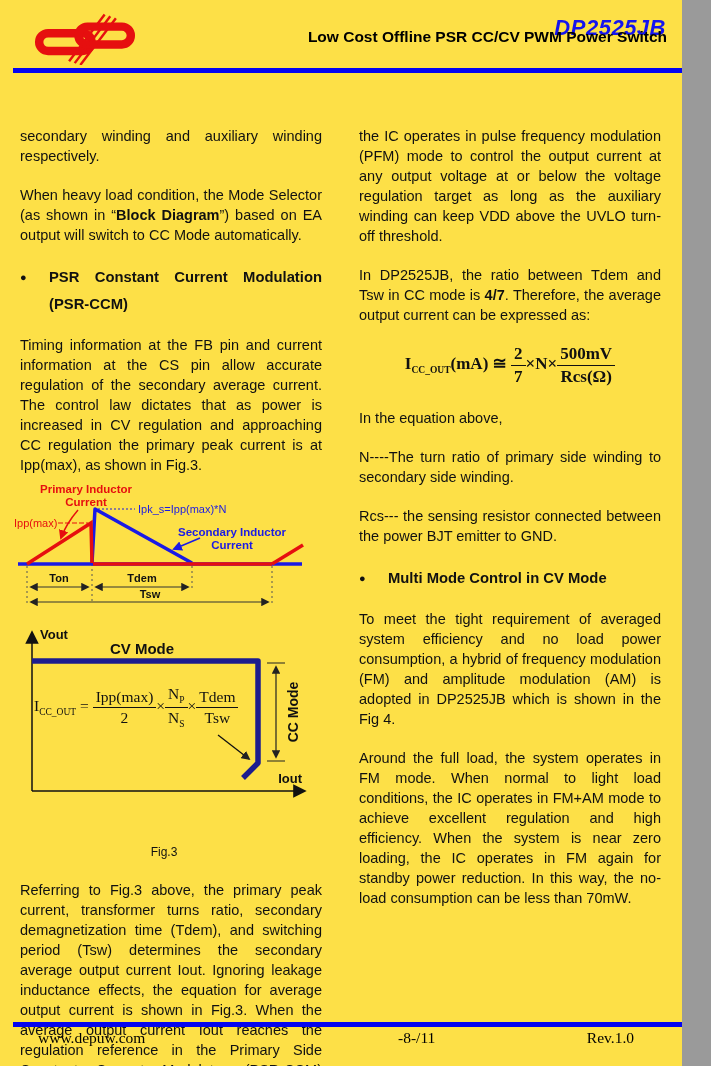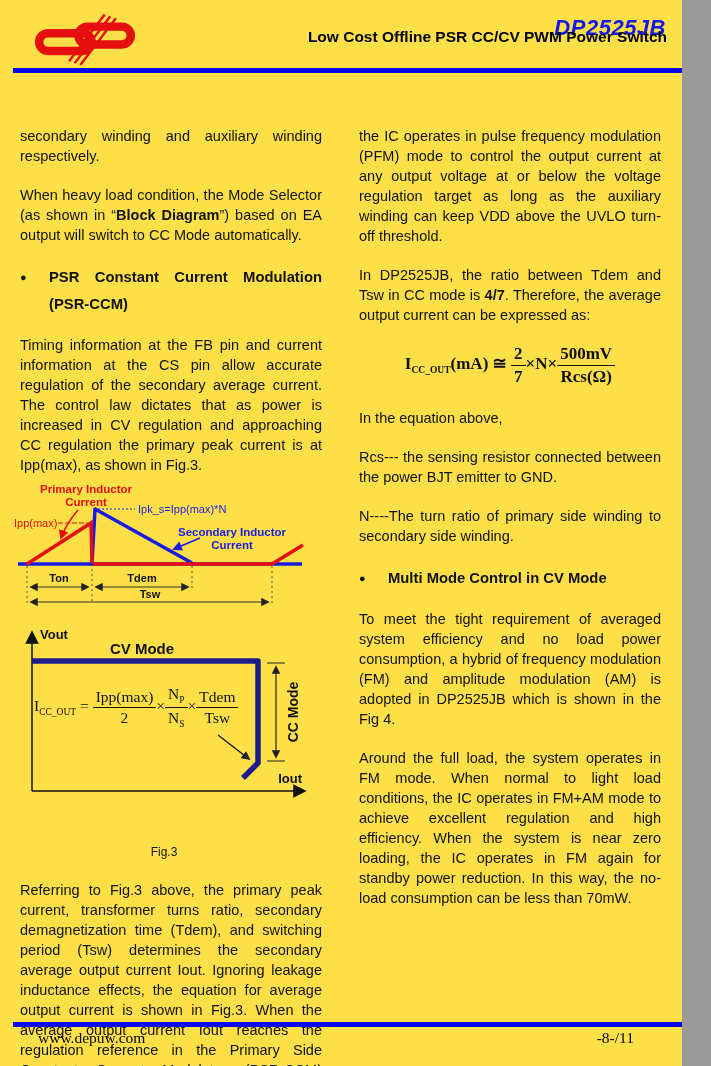--- a/index.html
+++ b/index.html
@@ -150,32 +150,33 @@
 
       <p><span>In DP2525JB, the ratio between Tdem and Tsw in CC mode is </span><b>4/7</b><span>. Therefore, the average output current can be expressed as:</span></p>
 
       <div class="r-eq">
         <span>I</span><span class="eqsub">CC_OUT</span><span>(mA)</span>
         <span>≅</span>
         <span class="frac"><span class="frac-num">2</span><span class="frac-den">7</span></span><span>×</span><span>N</span><span>×</span><span class="frac"><span class="frac-num">500mV</span><span class="frac-den">Rcs(Ω)</span></span>
       </div>
 
       <p>In the equation above,</p>
+      <p>N----The turn ratio of primary side winding to secondary side winding.</p>
       <p>Rcs--- the sensing resistor connected between the power BJT emitter to GND.</p>
-      <p>N----The turn ratio of primary side winding to secondary side winding.</p>
 
       <div class="bullet-head">
         <span class="bullet-glyph">●</span>
         <div class="bullet-text">Multi Mode Control in CV Mode</div>
       </div>
 
       <p>To meet the tight requirement of averaged system efficiency and no load power consumption, a hybrid of frequency modulation (FM) and amplitude modulation (AM) is adopted in DP2525JB which is shown in the Fig 4.</p>
       <p>Around the full load, the system operates in FM mode. When normal to light load conditions, the IC operates in FM+AM mode to achieve excellent regulation and high efficiency. When the system is near zero loading, the IC operates in FM again for standby power reduction. In this way, the no-load consumption can be less than 70mW.</p>
     </div>
   </div>
 
   <div class="footer-rule"></div>
   <div class="footer">
     <span class="f-left">www.depuw.com</span>
     <span class="f-center">-8-/11</span>
+    <span class="f-right">Rev.1.0</span>
   </div>
 
 </div>
 
 </body></html>

